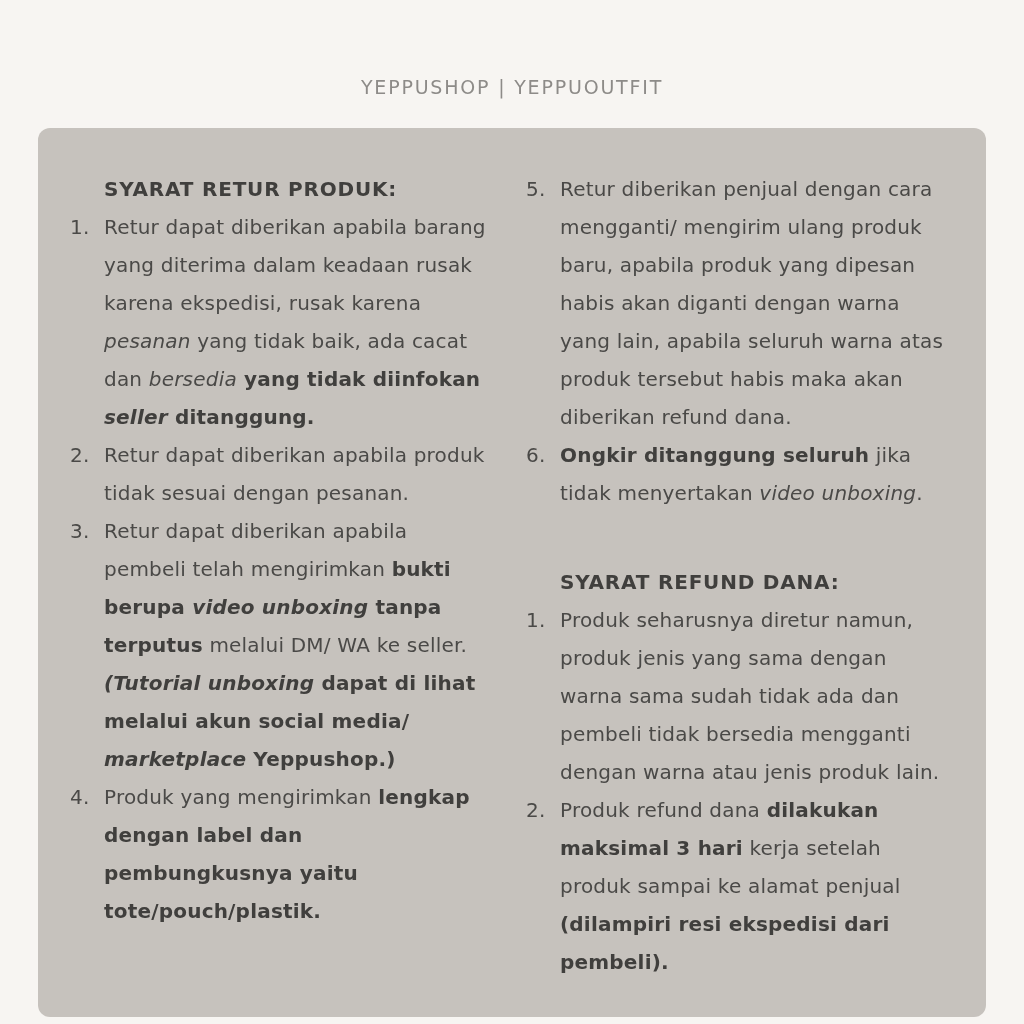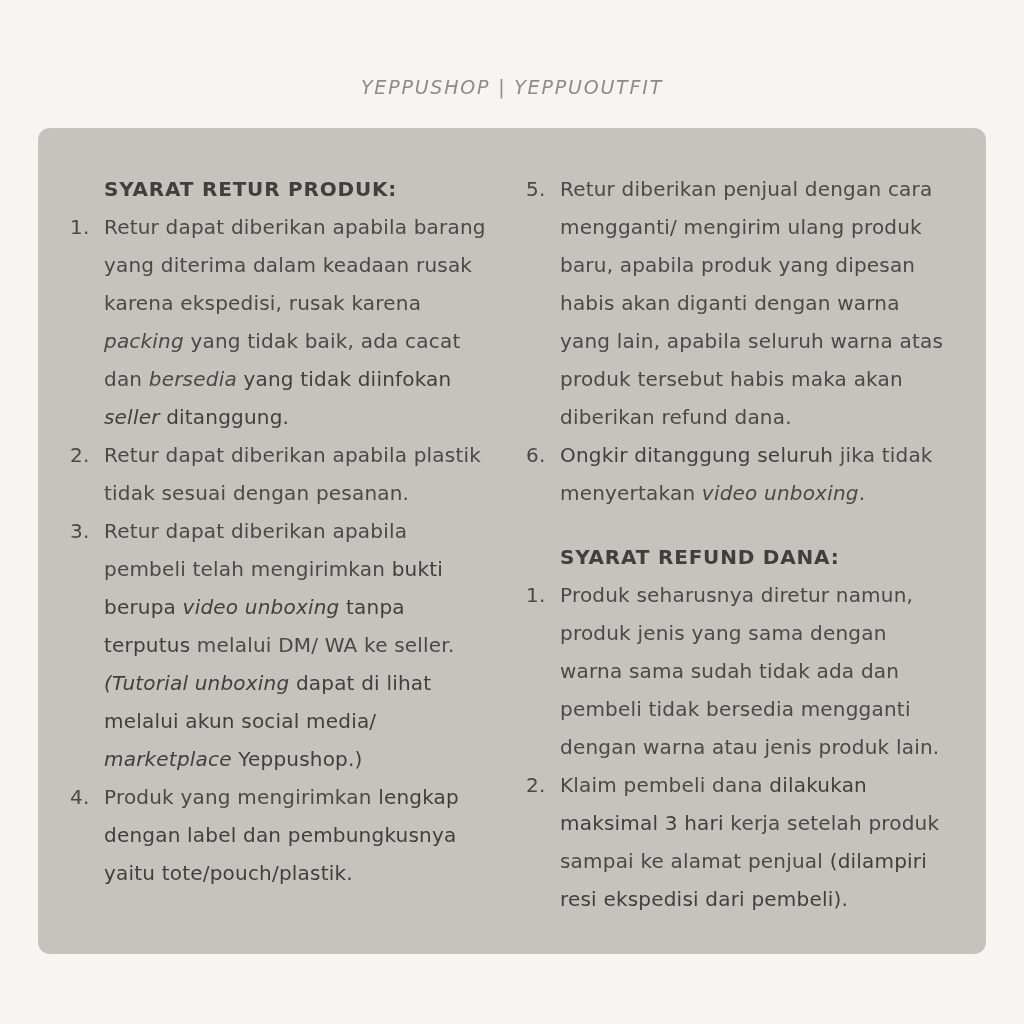--- a/index.html
+++ b/index.html
@@ -19,21 +19,20 @@
   .brand-header {
     position: absolute;
     top: 76px;
     left: 0;
     width: 100%;
     text-align: center;
     color: var(--header-text, #8d8b88);
     font-size: 19px;
     letter-spacing: 1.8px;
     font-weight: 400;
-    font-style: italic;
   }
   .panel {
     position: absolute;
     left: 38px;
     top: 128px;
     width: 948px;
     min-height: 816px;
     background: var(--panel-bg, #c6c2bd);
     border-radius: 12px;
     padding: 42px 38px 36px 32px;
@@ -50,41 +49,41 @@
   }
   .heading {
     font-weight: bold;
     color: var(--bold-text, #403f3d);
     padding-left: 34px;
     letter-spacing: 0.8px;
   }
   .item { display: flex; }
   .num { flex: 0 0 34px; }
   .body { flex: 1; }
-  .b { font-weight: normal; color: var(--bold-text, #403f3d); }
+  .b { font-weight: bold; color: var(--bold-text, #403f3d); }
   .i { font-style: italic; }
-  .section-gap { margin-top: 26px; }
+  .section-gap { margin-top: 51px; }
 </style>
 </head>
 <body>
 
 <div class="page">
   <div class="brand-header">YEPPUSHOP | YEPPUOUTFIT</div>
 
   <div class="panel">
     <div class="col">
         <div class="section">
           <div class="heading">SYARAT RETUR PRODUK:</div>
           <div class="item">
             <div class="num">1.</div>
-            <div class="body"><span>Retur dapat diberikan apabila barang yang diterima dalam keadaan rusak karena ekspedisi, rusak karena </span><span class="i">packing</span><span> yang tidak baik, ada cacat dan </span><span class="i">bersedia</span><span class="b"> yang tidak diinfokan </span><span class="b i">seller</span><span class="b"> ditanggung.</span></div>
+            <div class="body"><span>Retur dapat diberikan apabila barang yang diterima dalam keadaan rusak karena ekspedisi, rusak karena </span><span class="i">pesanan</span><span> yang tidak baik, ada cacat dan </span><span class="i">bersedia</span><span class="b"> yang tidak diinfokan </span><span class="b i">seller</span><span class="b"> ditanggung.</span></div>
           </div>
           <div class="item">
             <div class="num">2.</div>
-            <div class="body"><span>Retur dapat diberikan apabila plastik tidak sesuai dengan pesanan.</span></div>
+            <div class="body"><span>Retur dapat diberikan apabila produk tidak sesuai dengan pesanan.</span></div>
           </div>
           <div class="item">
             <div class="num">3.</div>
             <div class="body"><span>Retur dapat diberikan apabila pembeli telah mengirimkan </span><span class="b">bukti berupa </span><span class="b i">video unboxing</span><span class="b"> tanpa terputus</span><span> melalui DM/ WA ke seller. </span><span class="b i">(Tutorial unboxing</span><span class="b"> dapat di lihat melalui akun social media/ </span><span class="b i">marketplace</span><span class="b"> Yeppushop.)</span></div>
           </div>
           <div class="item">
             <div class="num">4.</div>
             <div class="body"><span>Produk yang mengirimkan </span><span class="b">lengkap dengan label dan pembungkusnya yaitu tote/pouch/plastik.</span></div>
           </div>
         </div>
@@ -101,18 +100,18 @@
           </div>
         </div>
         <div class="section section-gap">
           <div class="heading">SYARAT REFUND DANA:</div>
           <div class="item">
             <div class="num">1.</div>
             <div class="body"><span>Produk seharusnya diretur namun, produk jenis yang sama dengan warna sama sudah tidak ada dan pembeli tidak bersedia mengganti dengan warna atau jenis produk lain.</span></div>
           </div>
           <div class="item">
             <div class="num">2.</div>
-            <div class="body"><span>Klaim pembeli dana </span><span class="b">dilakukan maksimal 3 hari</span><span> kerja setelah produk sampai ke alamat penjual </span><span class="b">(dilampiri resi ekspedisi dari pembeli).</span></div>
+            <div class="body"><span>Produk refund dana </span><span class="b">dilakukan maksimal 3 hari</span><span> kerja setelah produk sampai ke alamat penjual </span><span class="b">(dilampiri resi ekspedisi dari pembeli).</span></div>
           </div>
         </div>
       </div>
   </div>
 </div>
 
 </body></html>

